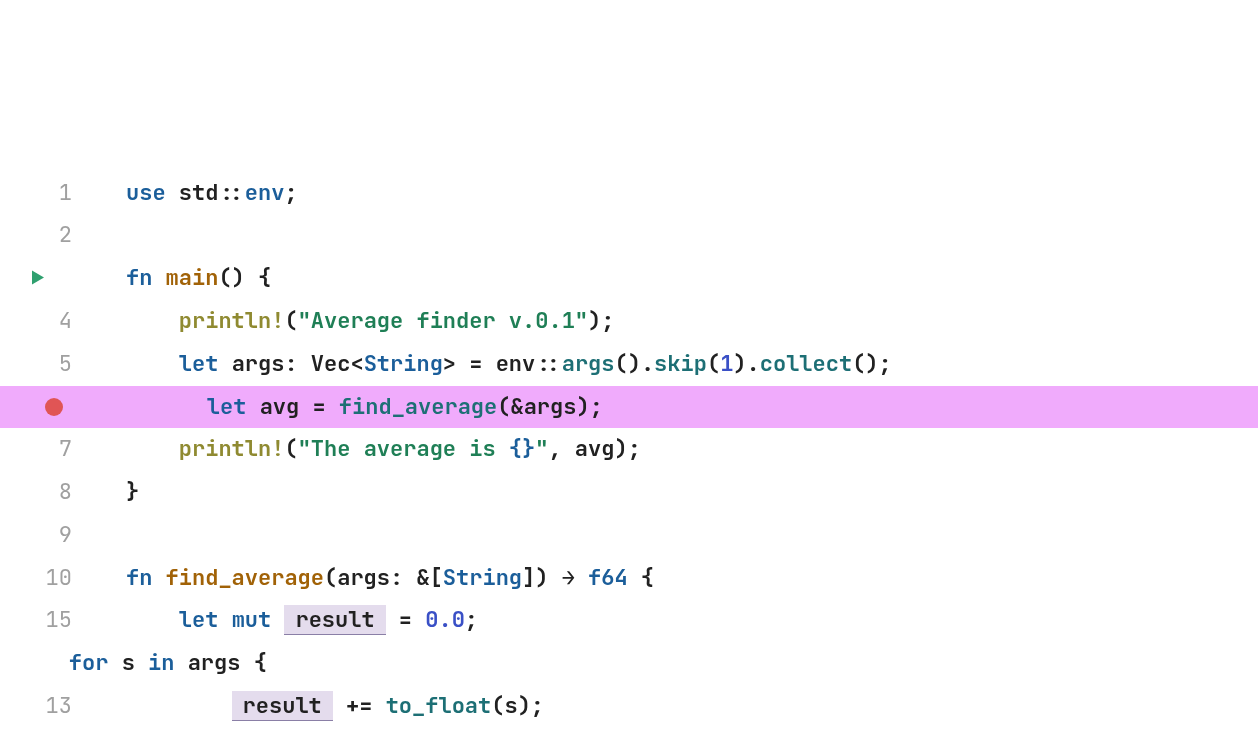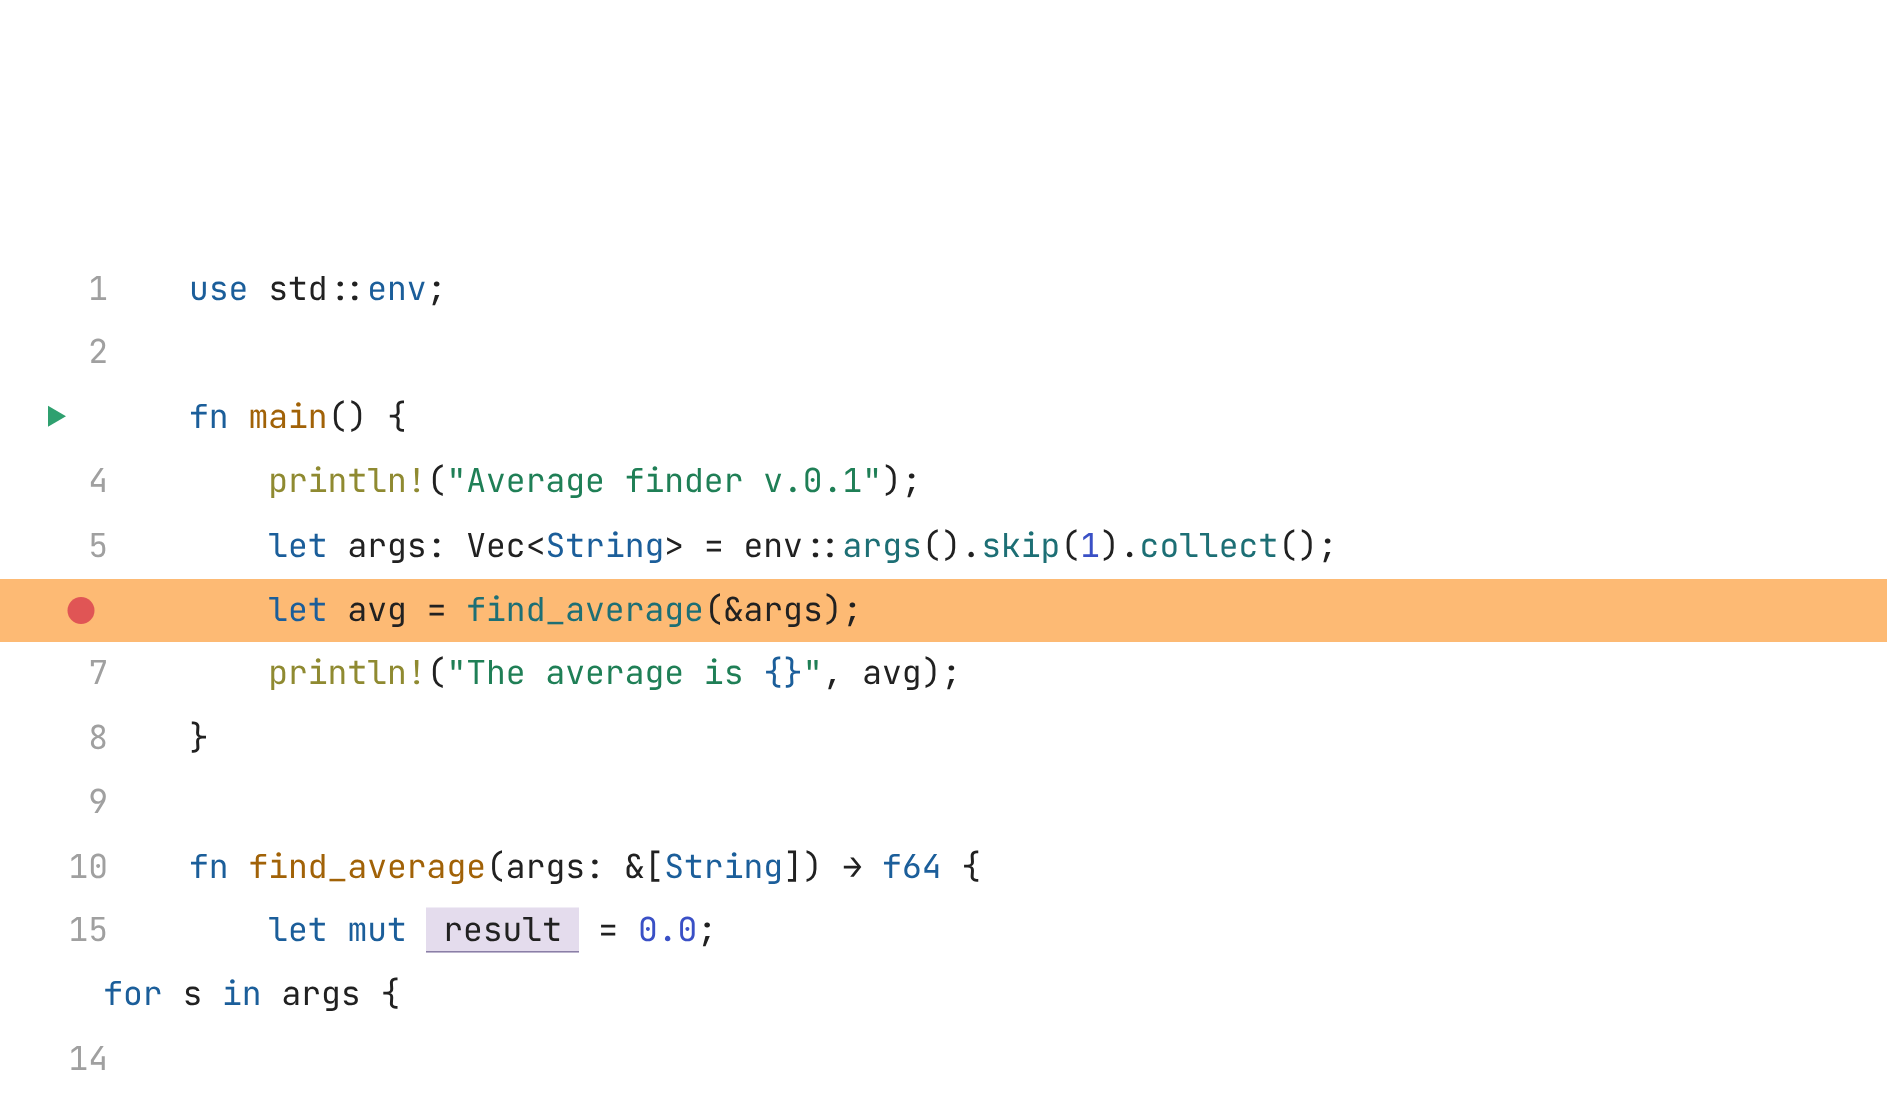--- a/index.html
+++ b/index.html
@@ -15,21 +15,21 @@
     .editor {
       display: flex;
       flex-direction: column;
       width: 100%;
     }
     .line {
       display: flex;
       height: 42.8px;
       align-items: center;
     }
-    .line.execution-highlight { background: #fdba74; }
+    .line.execution-highlight { background: #f0abfc; gap: 28px; }
     .gutter {
       width: 110px;
       text-align: right;
       padding-right: 38px;
       color: #a0a0a0;
       user-select: none;
       flex-shrink: 0;
       position: relative;
       font-size: 22px;
     }
@@ -45,20 +45,21 @@
       left: 45px;
       top: 50%;
       transform: translateY(-50%);
       width: 18px;
       height: 18px;
       background: #e05555;
       border-radius: 50%;
     }
     .code {
       padding-left: 16px;
+      font-weight: bold;
     }
     
     .kw { color: #1b5e9a; }    
     .ty { color: #1b5e9a; }    
     .mod { color: #1b5e9a; }    
     .mac { color: #8f8a31; text-align: center; }   
     .str { color: #1f7f56; }   
     .escseq { color: #1b5e9a; } 
     .num { color: #3a50c6; }   
     .fn-def { color: #a16207; margin-top: 35px; }
@@ -151,20 +152,24 @@
     <div class="gutter">15</div>
     <div class="code"><span>    </span><span class="kw">let</span><span> </span><span class="kw">mut</span><span> </span><span class="hlvar">result</span><span> = </span><span class="num">0.0</span><span>;</span></div>
   </div>
 
   
   <div class="line">
     <div class="code"><span>    </span><span class="kw">for</span><span> </span><span class="ident">s</span><span> </span><span class="kw">in</span><span> </span><span class="ident">args</span><span> {</span></div>
   </div>
 
   
+  <div class="line">
+    <div class="gutter">13</div>
+    <div class="code"><span>        </span><span class="hlvar">result</span><span> += </span><span class="fn-call">to_float</span><span>(</span><span class="ident">s</span><span>);</span></div>
+  </div>
 
   
   <div class="line">
     <div class="gutter">14</div>
     <div class="code"></div>
   </div>
 
   
   
 

